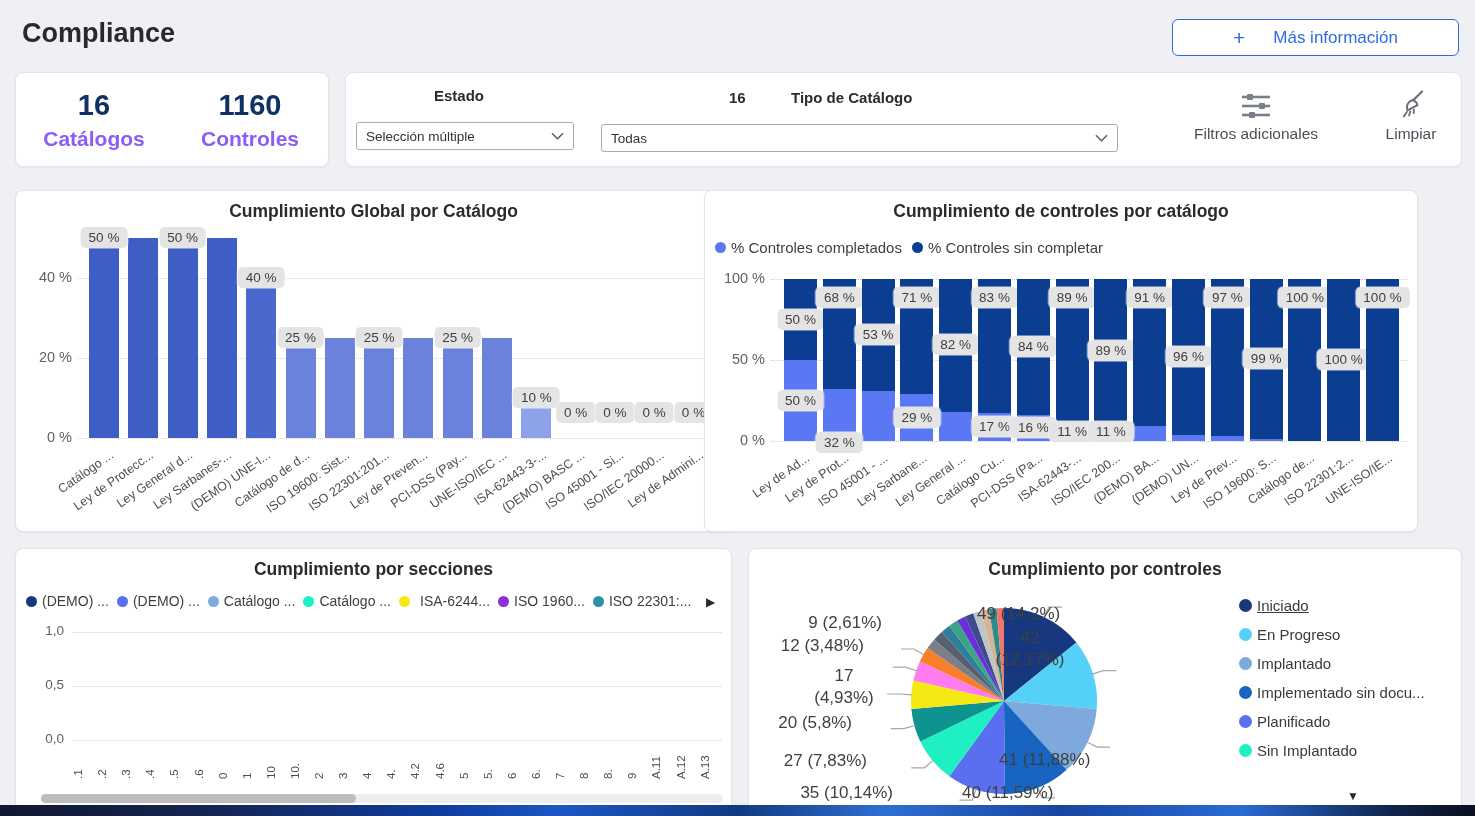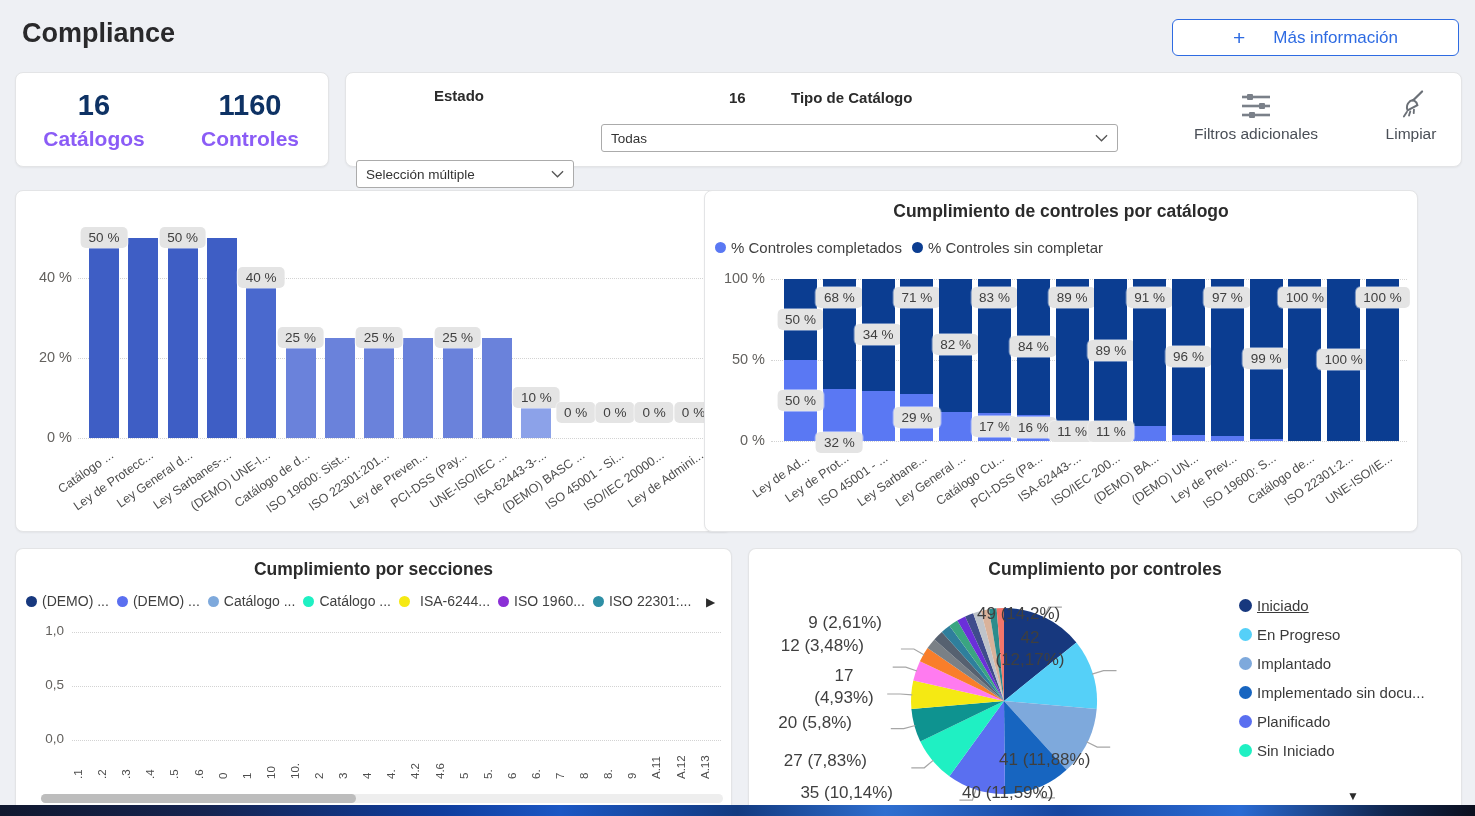--- a/index.html
+++ b/index.html
@@ -82,21 +82,21 @@
     <div class="lab">Catálogos</div>
   </div>
   <div class="kpi">
     <div class="num">1160</div>
     <div class="lab">Controles</div>
   </div>
 </div>
 
 <div class="card filter-card">
   <div class="abs f-label" style="left:88px;top:14px;">Estado</div>
-  <div class="dropdown" style="left:10px;top:49px;width:218px;margin-top:38px;">
+  <div class="dropdown" style="left:10px;top:49px;width:218px;">
     <span>Selección múltiple</span>
     <svg width="13" height="8" viewBox="0 0 14 8">
         <path d="M1 1 L7 7 L13 1" stroke="#555" fill="none" stroke-width="1.4"></path>
       </svg>
   </div>
 
   <div class="abs f-label" style="left:383px;top:16px;">16</div>
   <div class="abs f-label" style="left:445px;top:16px;">Tipo de Catálogo</div>
   <div class="dropdown" style="left:255px;top:51px;width:517px;">
     <span>Todas</span>
@@ -125,20 +125,21 @@
     <svg width="30" height="32" viewBox="0 0 24 26">
       <path d="M21 2 L13.6 9.4" stroke="#6b7077" stroke-width="1.8" fill="none" stroke-linecap="round"></path>
       <path d="M13.9 8.9 C15.6 9.9 16.8 11.4 17.2 13.2 L9.2 17.4 C8.2 15 8.9 11.9 11.2 9.9 Z" fill="none" stroke="#6b7077" stroke-width="1.6"></path>
       <path d="M8.6 18.6 L6.2 22.4 M11.4 18.2 L10.4 21.6 M14.4 16.8 L14.2 19.6" stroke="#6b7077" stroke-width="1.5" fill="none" stroke-linecap="round"></path>
     </svg>
     <span class="txt">Limpiar</span>
   </div>
 </div>
 
 <div class="card" style="left:15px;top:190px;width:715px;height:340px;">
+  <div class="chart-title">Cumplimiento Global por Catálogo</div>
   <div class="plot" id="plotA">
       <div class="gridline" style="left: 62px; right: 12px; top: 247px;"></div>
       <div class="ytick" style="left: 12px; width: 44px; top: 238px;">0 %</div>
       <div class="gridline" style="left: 62px; right: 12px; top: 167px;"></div>
       <div class="ytick" style="left: 12px; width: 44px; top: 158px;">20 %</div>
       <div class="gridline" style="left: 62px; right: 12px; top: 87px;"></div>
       <div class="ytick" style="left: 12px; width: 44px; top: 78px;">40 %</div>
       <div class="bar" style="left: 73px; width: 30px; top: 47px; height: 200px; background: rgb(62, 94, 197);"></div>
       <div class="xcat" style="top: 257px; right: 623px;">Catálogo ...</div>
       <div class="bar" style="left: 112.3px; width: 30px; top: 47px; height: 200px; background: rgb(62, 94, 197);"></div>
@@ -204,21 +205,21 @@
       <div class="bar" style="left: 79px; width: 33px; top: 169px; height: 81px; background: rgb(90, 120, 243);"></div>
       <div class="xcat" style="top: 260px; right: 612.5px;">Ley de Ad...</div>
       <div class="pill" style="left: 95.5px; top: 117.5px;">50 %</div>
       <div class="bar" style="left: 117.8px; width: 33px; top: 88px; height: 110.16px; background: rgb(11, 61, 145);"></div>
       <div class="bar" style="left: 117.8px; width: 33px; top: 198.16px; height: 51.84px; background: rgb(90, 120, 243);"></div>
       <div class="xcat" style="top: 260px; right: 573.7px;">Ley de Prot...</div>
       <div class="pill" style="left: 134.3px; top: 96px;">68 %</div>
       <div class="bar" style="left: 156.6px; width: 33px; top: 88px; height: 111.78px; background: rgb(11, 61, 145);"></div>
       <div class="bar" style="left: 156.6px; width: 33px; top: 199.78px; height: 50.22px; background: rgb(90, 120, 243);"></div>
       <div class="xcat" style="top: 260px; right: 534.9px;">ISO 45001 - ...</div>
-      <div class="pill" style="left: 173.1px; top: 132.89px;">34 %</div>
+      <div class="pill" style="left: 173.1px; top: 132.89px;">53 %</div>
       <div class="bar" style="left: 195.4px; width: 33px; top: 88px; height: 115.02px; background: rgb(11, 61, 145);"></div>
       <div class="bar" style="left: 195.4px; width: 33px; top: 203.02px; height: 46.98px; background: rgb(90, 120, 243);"></div>
       <div class="xcat" style="top: 260px; right: 496.1px;">Ley Sarbane...</div>
       <div class="pill" style="left: 211.9px; top: 96px;">71 %</div>
       <div class="bar" style="left: 234.2px; width: 33px; top: 88px; height: 132.84px; background: rgb(11, 61, 145);"></div>
       <div class="bar" style="left: 234.2px; width: 33px; top: 220.84px; height: 29.16px; background: rgb(90, 120, 243);"></div>
       <div class="xcat" style="top: 260px; right: 457.3px;">Ley General ...</div>
       <div class="pill" style="left: 250.7px; top: 143.42px;">82 %</div>
       <div class="bar" style="left: 273px; width: 33px; top: 88px; height: 134.46px; background: rgb(11, 61, 145);"></div>
       <div class="bar" style="left: 273px; width: 33px; top: 222.46px; height: 27.54px; background: rgb(90, 120, 243);"></div>
@@ -425,19 +426,19 @@
       <div class="legend-item" style="position: absolute; left: 490px; top: 135px; font-size: 15px; color: rgb(58, 58, 58);">
         <div class="dot" style="width: 13px; height: 13px; background: rgb(23, 101, 192);"></div>
         <span>Implementado sin docu...</span>
       </div>
       <div class="legend-item" style="position: absolute; left: 490px; top: 164px; font-size: 15px; color: rgb(58, 58, 58);">
         <div class="dot" style="width: 13px; height: 13px; background: rgb(90, 111, 240);"></div>
         <span>Planificado</span>
       </div>
       <div class="legend-item" style="position: absolute; left: 490px; top: 193px; font-size: 15px; color: rgb(58, 58, 58);">
         <div class="dot" style="width: 13px; height: 13px; background: rgb(31, 240, 195);"></div>
-        <span>Sin Iniciado</span>
+        <span>Sin Implantado</span>
       </div>
       <div class="arrow-glyph" style="left: 598px; top: 240px;">▼</div>
     </div>
 </div>
 
 <div class="desktop-strip"></div>
 
 </body></html>

